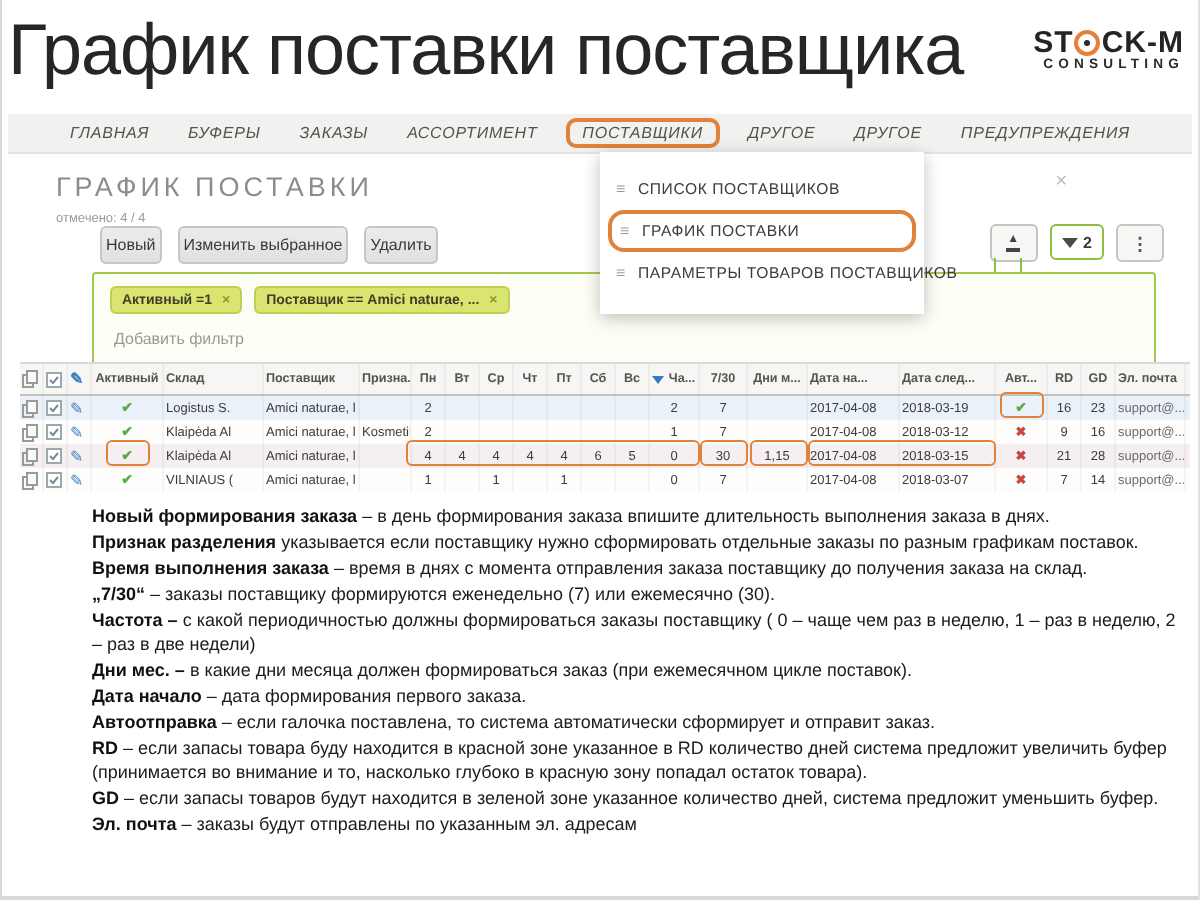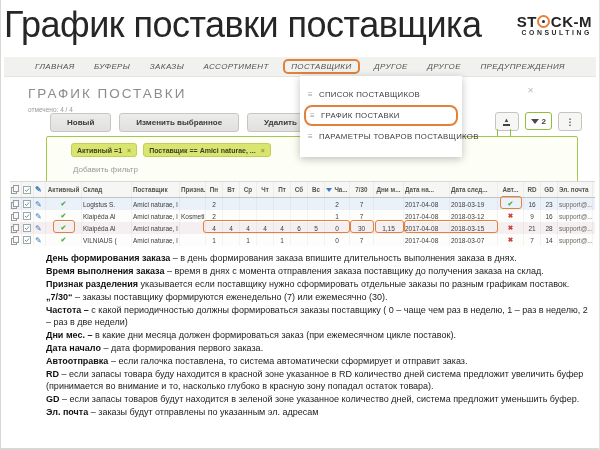--- a/index.html
+++ b/index.html
@@ -20,37 +20,37 @@
   .nav{position:absolute;left:4px;right:4px;top:57px;height:19px;background:#f1f1ef;border-bottom:1px solid #e3e3df;
        display:flex;align-items:center;justify-content:space-between;padding:0 26px;}
   .nav-item{font-size:8px;color:#55524e;letter-spacing:0.4px;white-space:nowrap;padding:2px 5px;font-style:italic;}
   .nav-item.hl{border:2px solid #e0823c;border-radius:5px;padding:1px 6px;}
   
   .page-heading{position:absolute;left:28px;top:86px;font-size:13.5px;color:#8c8c8c;letter-spacing:2px;}
   .sel-info{position:absolute;left:28px;top:106px;font-size:6.5px;color:#9a9a9a;}
   
   .toolbar{position:absolute;left:50px;top:113px;display:flex;gap:8px;}
   .gbtn{background:linear-gradient(#ececea,#e0e0de);border:1px solid #c6c6c2;border-radius:3px;
-        font-size:8px;font-weight:bold;color:#3a3a3a;padding:4px 16px;white-space:nowrap;}
+        font-size:8px;font-weight:normal;color:#3a3a3a;padding:4px 2px;white-space:nowrap;}
   .right-tools{position:absolute;right:18px;top:112px;display:flex;gap:6px;align-items:flex-start;}
   .tool-btn{background:#f6f6f4;border:1px solid #c4c4c0;border-radius:3px;height:17px;min-width:16px;
             display:flex;align-items:center;justify-content:center;padding:0 3px;}
   .export-glyph{display:flex;flex-direction:column;align-items:center;line-height:1;}
   .export-glyph b{font-size:6px;color:#444;}
   .export-glyph i{display:block;width:7px;height:1.5px;background:#444;margin-top:1px;}
   .filter-toggle{border:1.5px solid #8fbf3a;background:#fff;border-radius:3px;height:16px;display:flex;align-items:center;gap:3px;padding:0 5px;}
   .funnel{width:0;height:0;border-left:4px solid transparent;border-right:4px solid transparent;border-top:5px solid #4a4a46;}
   .filter-count{font-size:8px;font-weight:bold;color:#3a3a3a;}
   .filter-apply{background:linear-gradient(#9ccb4a,#85b636);border:1px solid #74a42c;border-radius:3px;
                 color:#fff;font-size:8px;font-weight:bold;padding:4px 10px;}
   .dots-btn{font-size:9px;font-weight:bold;color:#555;}
   .connector{position:absolute;right:89px;top:129px;width:12px;height:8px;border-left:1.5px solid #8fbf3a;border-right:1.5px solid #8fbf3a;}
   .close-mini{position:absolute;right:66px;top:86px;font-size:8px;color:#bdbdb9;}
   
-  .filter-panel{position:absolute;left:46px;right:22px;top:136px;height:46px;border:1.5px solid #a3c94c;border-radius:2px;background:#fdfef6;padding-left:16px;}
+  .filter-panel{position:absolute;left:46px;right:22px;top:136px;height:46px;border:1.5px solid #a3c94c;border-radius:2px;background:#fdfef6;}
   .chips{display:flex;gap:6px;margin:6px 0 0 8px;}
   .chip{background:#d9e56e;border:1px solid #c2cf55;border-radius:3px;font-size:7px;font-weight:bold;color:#3e3e2a;
         padding:2.5px 5px;display:flex;align-items:center;gap:5px;white-space:nowrap;}
   .chip .x{color:#8a9a33;font-weight:bold;}
   .add-filter{margin:8px 0 0 10px;font-size:8px;color:#9a9a96;}
   
   .dropdown{position:absolute;left:300px;top:76px;width:162px;background:#fff;z-index:30;
             box-shadow:0 2px 8px rgba(0,0,0,0.25);padding:8px 0 10px 0;}
   .menu-item{display:flex;align-items:center;gap:6px;font-size:7.8px;color:#3c3c3c;letter-spacing:0.3px;
              padding:6px 8px;white-space:nowrap;}
@@ -360,23 +360,23 @@
   </div>
 
 <div class="obox" style="left:500px;top:196px;width:20px;height:11px;"></div>
 <div class="obox" style="left:53px;top:220px;width:20px;height:11px;"></div>
 <div class="obox" style="left:203px;top:220px;width:145px;height:11px;"></div>
 <div class="obox" style="left:350px;top:220px;width:22px;height:11px;"></div>
 <div class="obox" style="left:375px;top:220px;width:27px;height:11px;"></div>
 <div class="obox" style="left:404px;top:220px;width:92px;height:11px;"></div>
 
 <div class="legend">
-    <div class="item"><b>День формирования заказа</b> – в день формирования заказа впишите длительность выполнения заказа в днях.</div>
+    <div class="item"><b>Новый формирования заказа</b> – в день формирования заказа впишите длительность выполнения заказа в днях.</div>
+    <div class="item"><b>Признак разделения</b> указывается если поставщику нужно сформировать отдельные заказы по разным графикам поставок.</div>
     <div class="item"><b>Время выполнения заказа</b> – время в днях с момента отправления заказа поставщику до получения заказа на склад.</div>
-    <div class="item"><b>Признак разделения</b> указывается если поставщику нужно сформировать отдельные заказы по разным графикам поставок.</div>
     <div class="item"><b>„7/30“</b> – заказы поставщику формируются еженедельно (7) или ежемесячно (30).</div>
     <div class="item"><b>Частота –</b> с какой периодичностью должны формироваться заказы поставщику ( 0 – чаще чем раз в неделю, 1 – раз в неделю, 2 – раз в две недели)</div>
     <div class="item"><b>Дни мес. –</b> в какие дни месяца должен формироваться заказ (при ежемесячном цикле поставок).</div>
     <div class="item"><b>Дата начало</b> – дата формирования первого заказа.</div>
     <div class="item"><b>Автоотправка</b> – если галочка поставлена, то система автоматически сформирует и отправит заказ.</div>
     <div class="item"><b>RD</b> – если запасы товара буду находится в красной зоне указанное в RD количество дней система предложит увеличить буфер (принимается во внимание и то, насколько глубоко в красную зону попадал остаток товара).</div>
     <div class="item"><b>GD</b> – если запасы товаров будут находится в зеленой зоне указанное количество дней, система предложит уменьшить буфер.</div>
     <div class="item"><b>Эл. почта</b> – заказы будут отправлены по указанным эл. адресам</div>
   </div>
 

